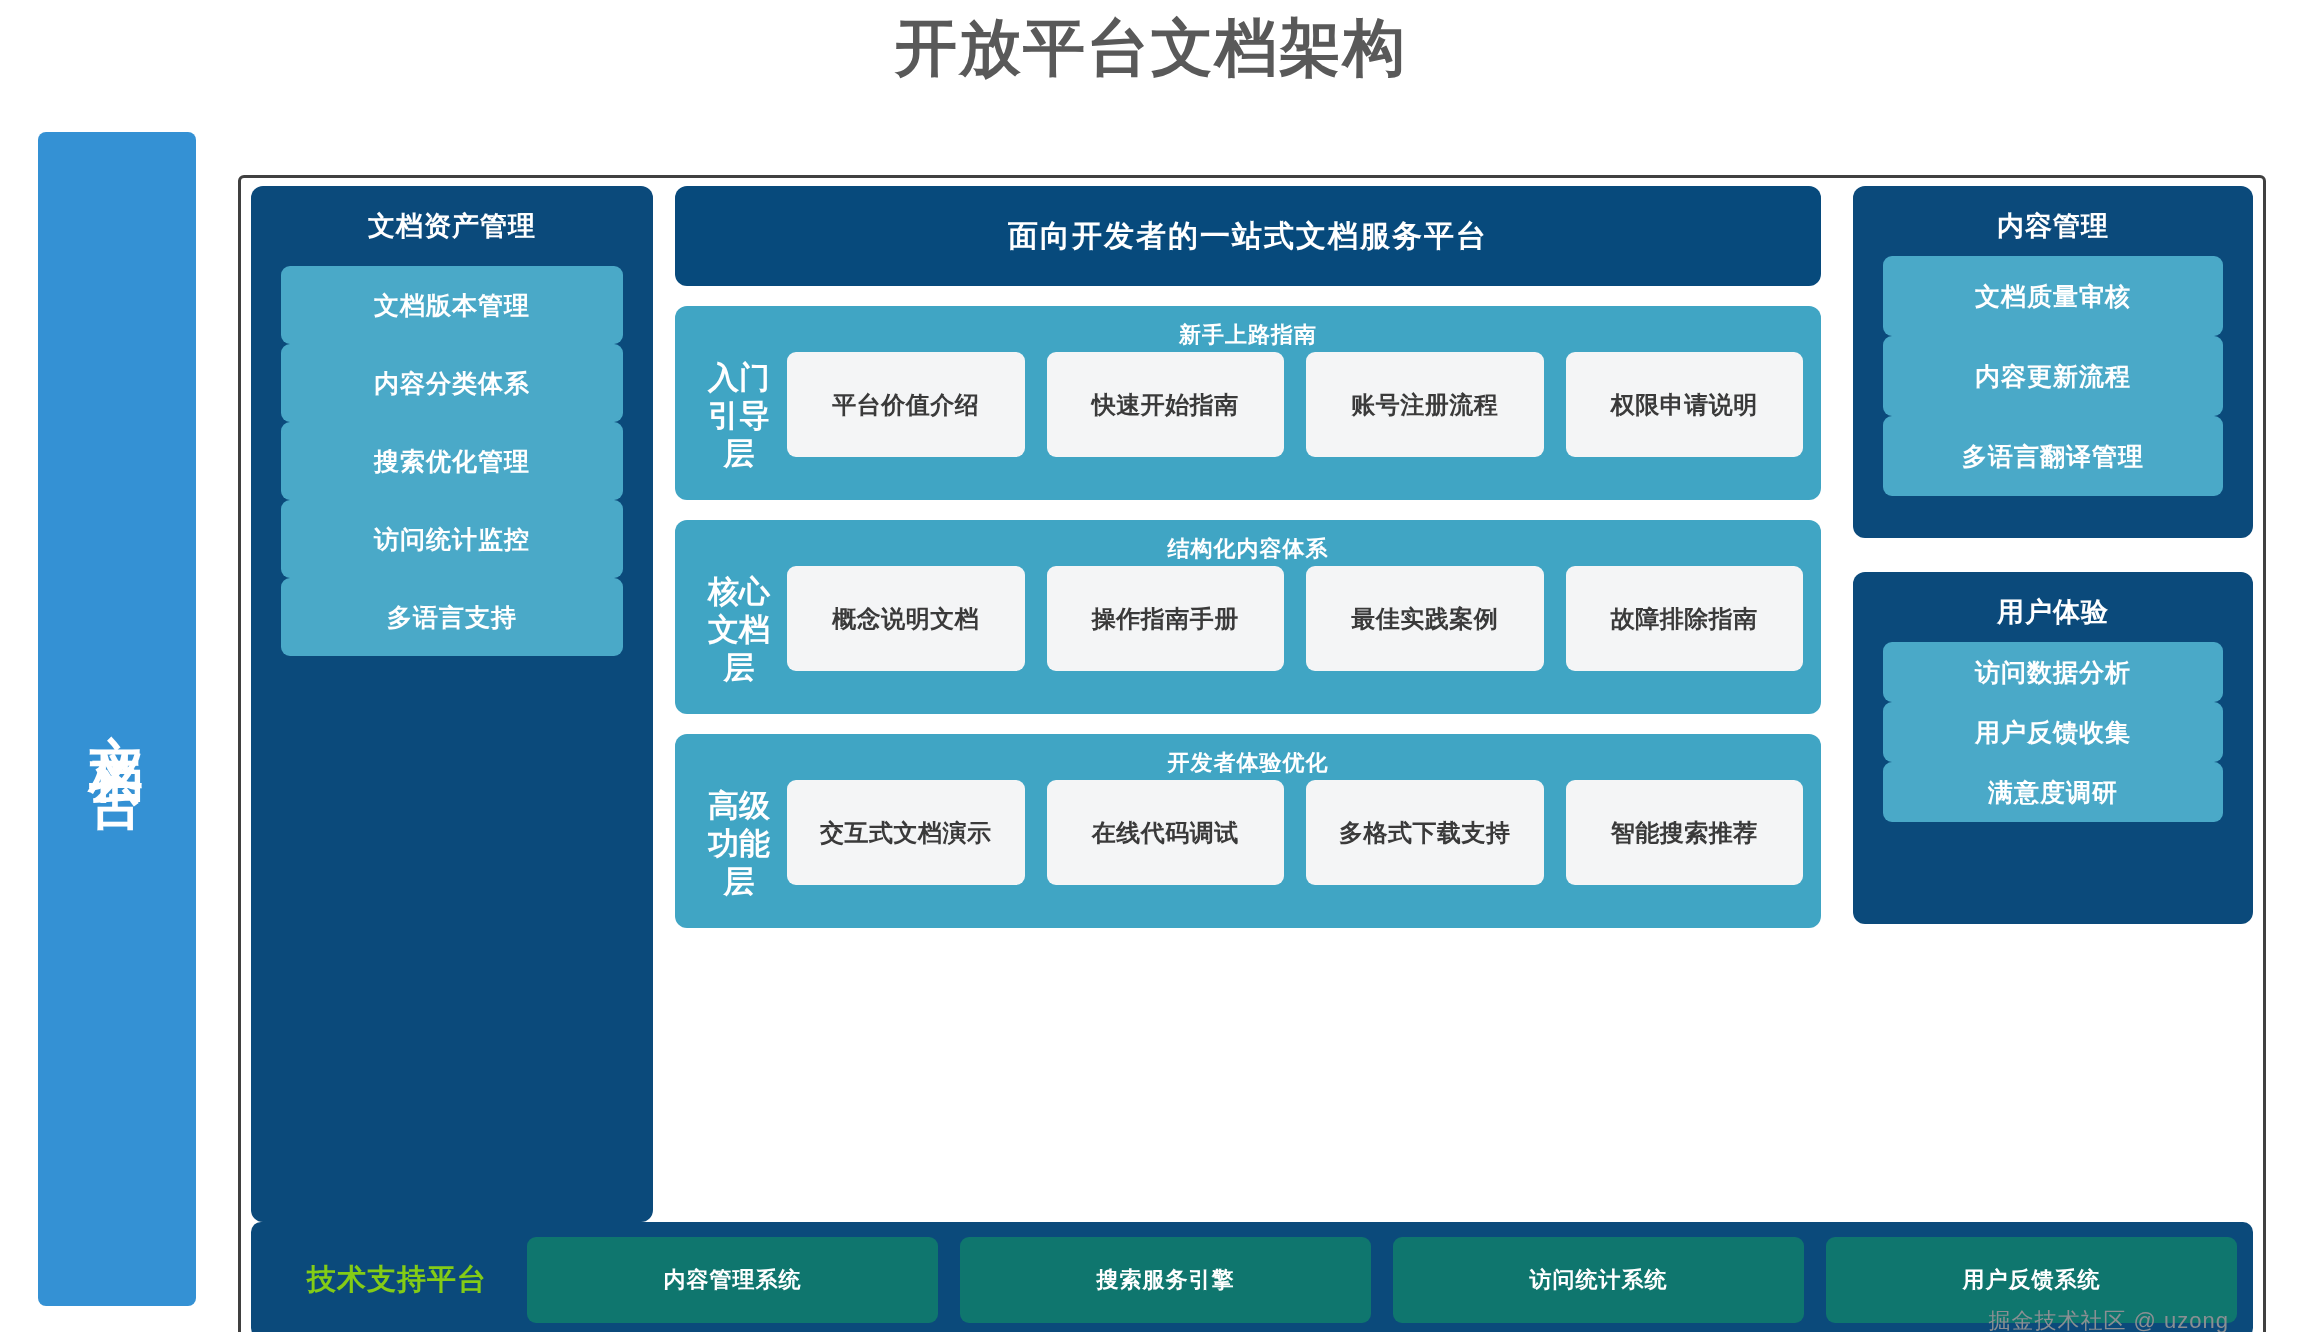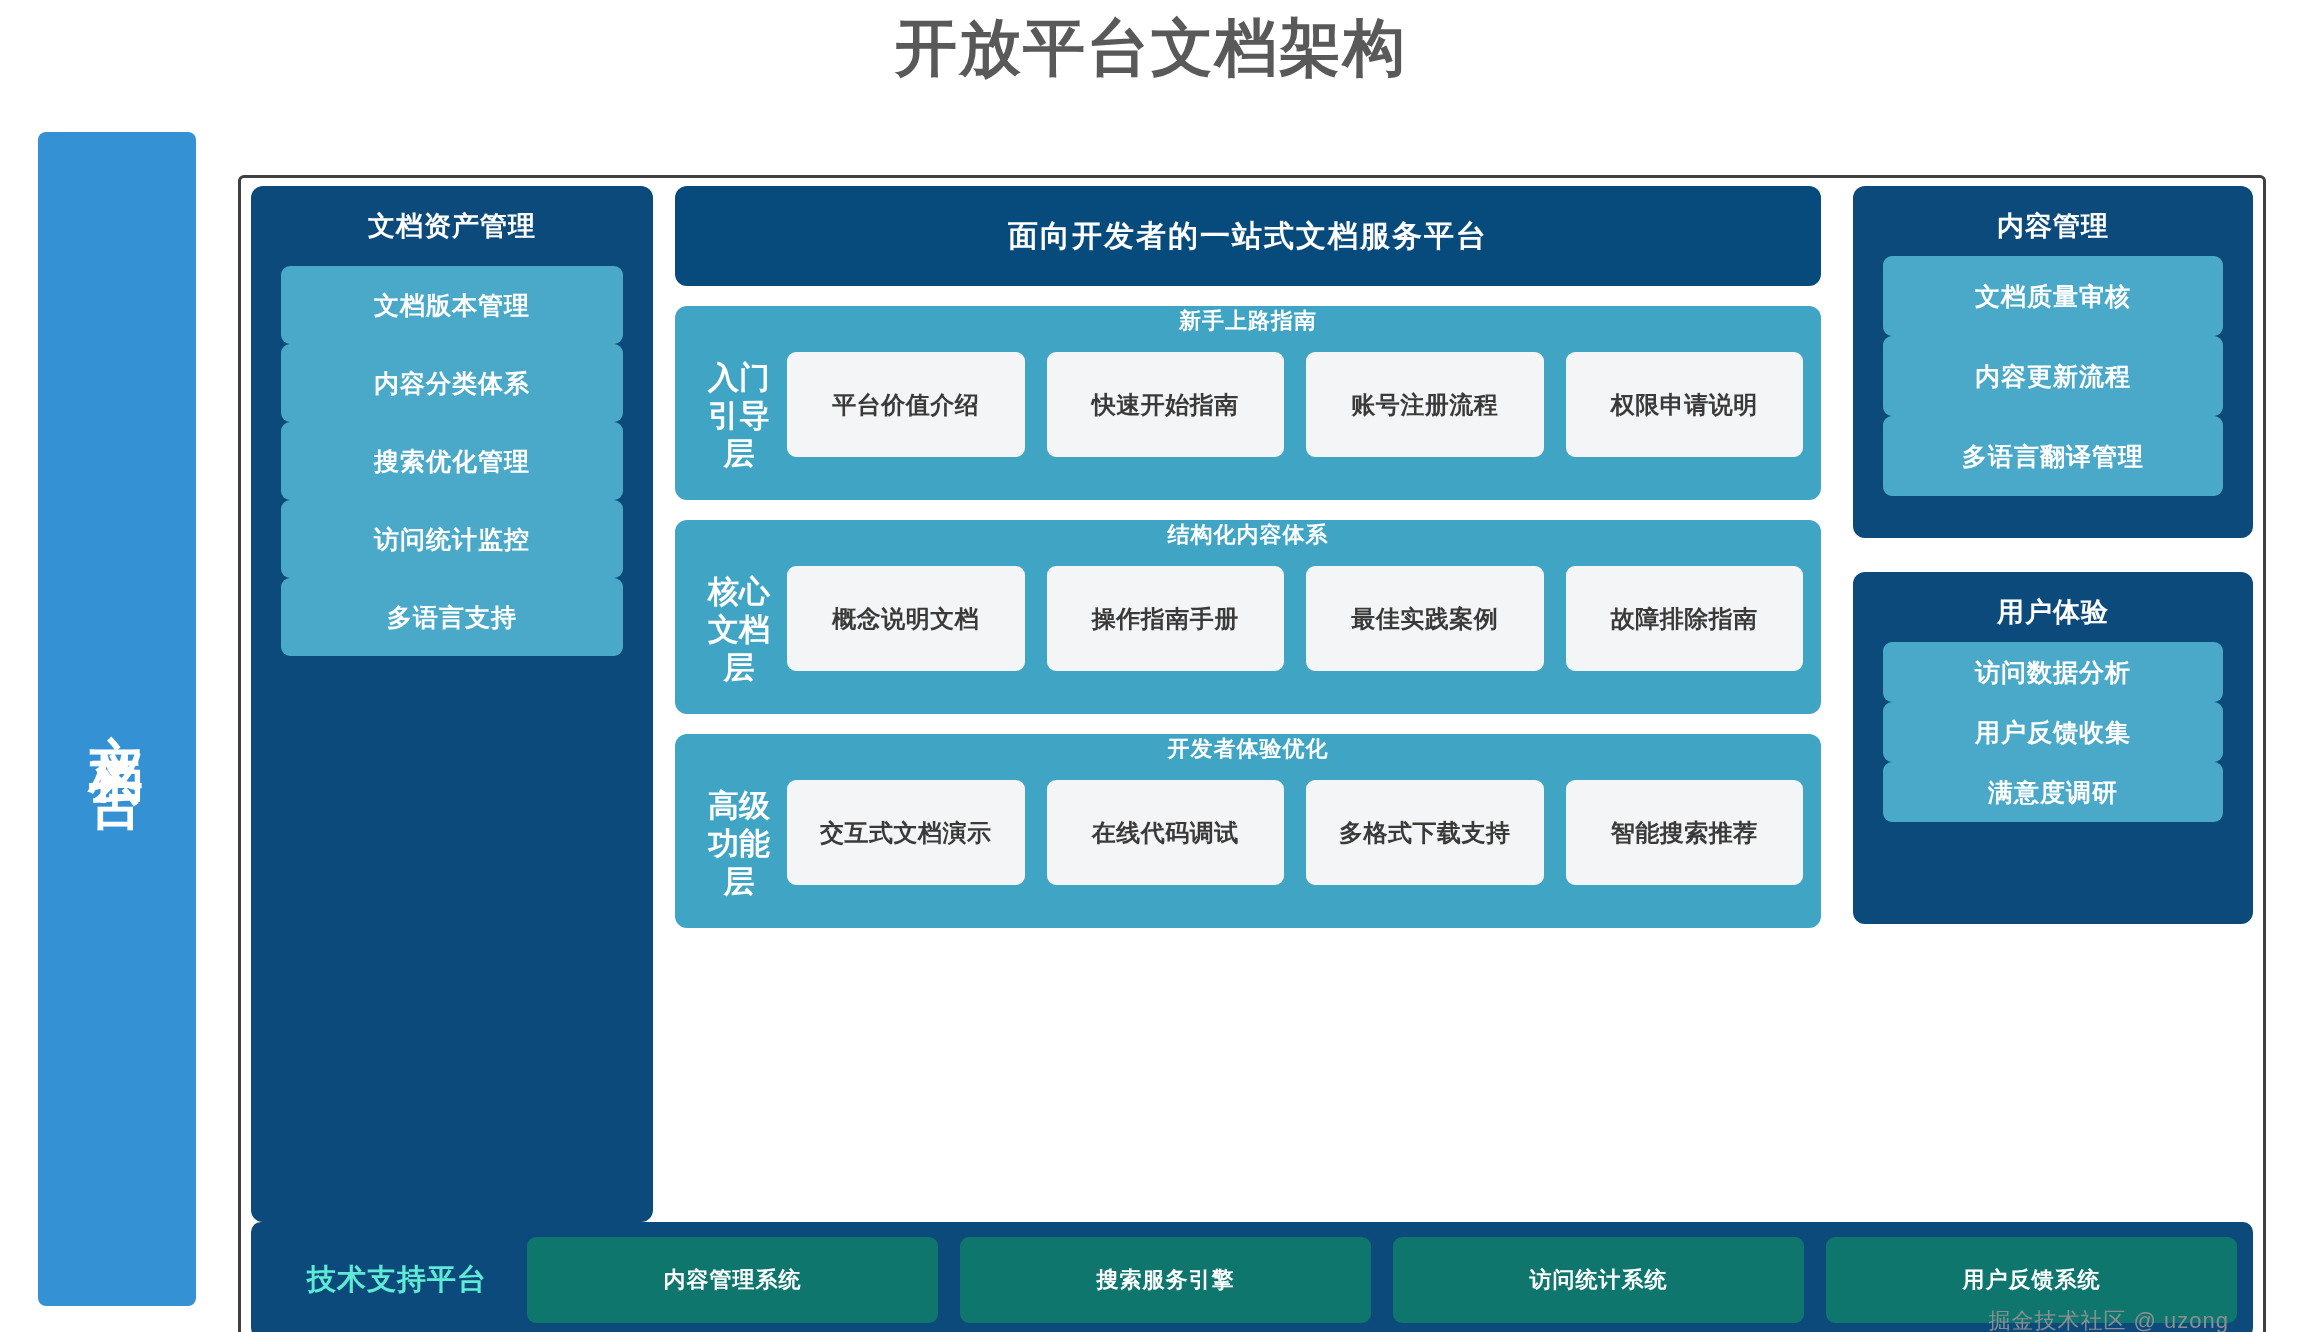--- a/index.html
+++ b/index.html
@@ -151,20 +151,21 @@
     border-radius: 12px;
     margin-top: 20px;
     height: 194px;
     box-sizing: border-box;
   }
   .layer-heading {
     text-align: center;
     color: #ffffff;
     font-size: 22px;
     font-weight: bold;
+    padding-top: 14px;
     letter-spacing: 1px;
   }
   .layer-side {
     position: absolute;
     left: 28px;
     top: 40px;
     width: 72px;
     height: 140px;
     display: flex;
     align-items: center;
@@ -209,21 +210,21 @@
     border-radius: 10px;
     display: flex;
     align-items: center;
     padding: 0 16px;
     box-sizing: border-box;
   }
   .support-label {
     width: 260px;
     flex: 0 0 260px;
     text-align: center;
-    color: #5eead4;
+    color: #84cc16;
     font-size: 29px;
     font-weight: bold;
     letter-spacing: 1px;
   }
   .support-items {
     flex: 1;
     display: flex;
     gap: 22px;
   }
   .support-chip {

